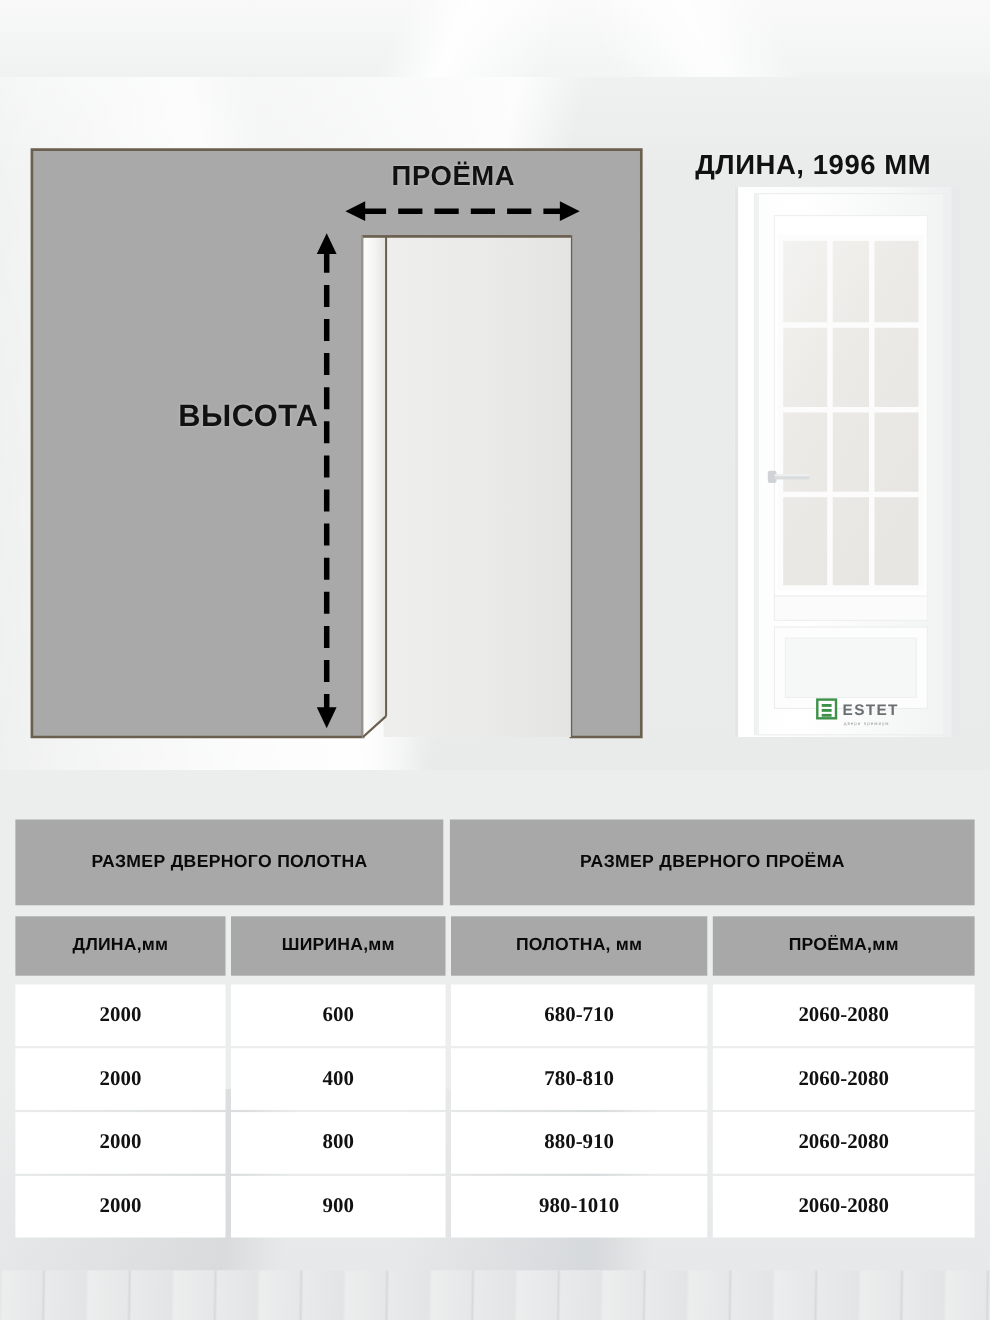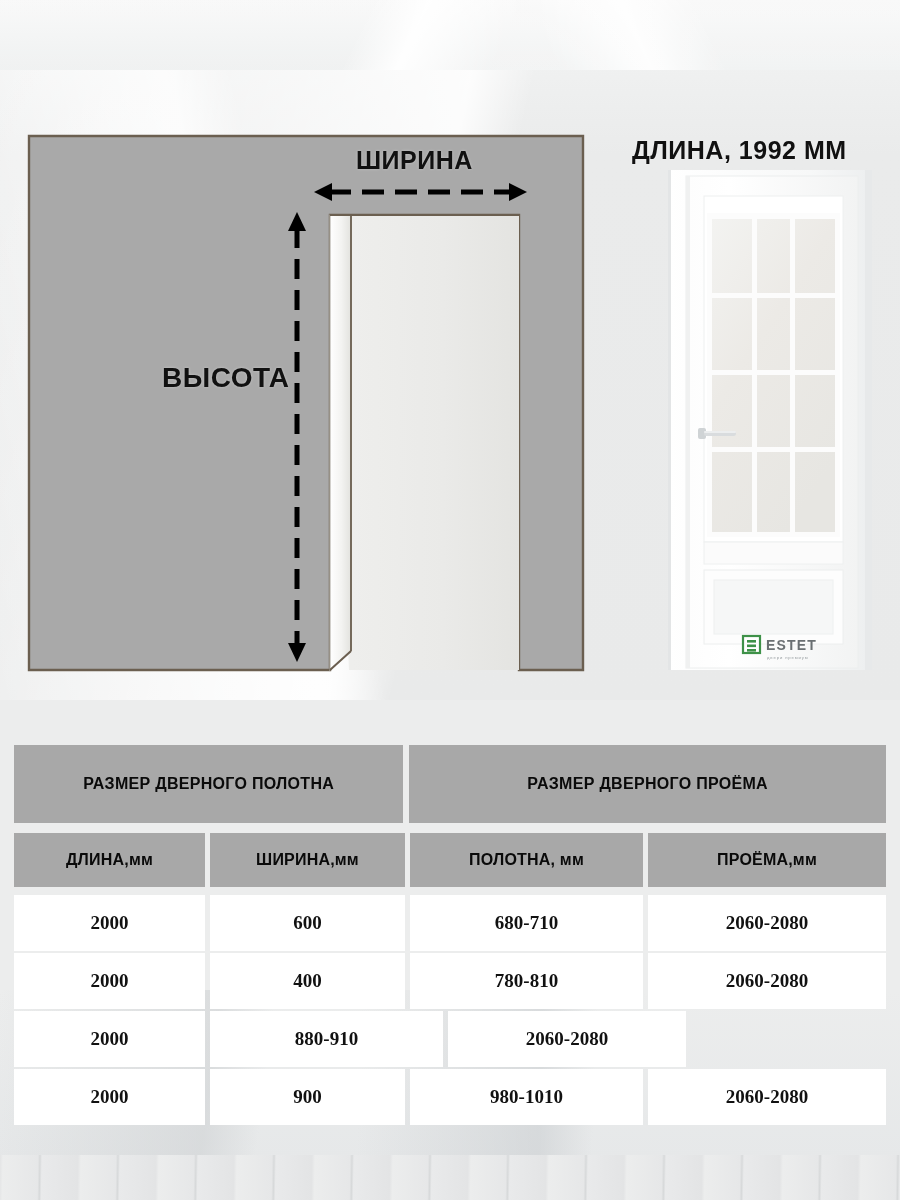--- a/index.html
+++ b/index.html
@@ -142,23 +142,23 @@
     </g>
 
     <g>
       <line x1="297" y1="228" x2="297" y2="648" stroke="#000" stroke-width="5" stroke-dasharray="20 11"></line>
       <polygon points="297,212 288,231 306,231" fill="#000"></polygon>
       <polygon points="297,662 288,643 306,643" fill="#000"></polygon>
     </g>
   </svg>
 </div>
 
-<span class="lbl" id="lbl-shirina">ШИРИНА</span>
+<span class="lbl" id="lbl-shirina">ПРОЁМА</span>
 <span class="lbl" id="lbl-vysota">ВЫСОТА</span>
-<span class="lbl" id="lbl-dlina">ДЛИНА, 1992 ММ</span>
+<span class="lbl" id="lbl-dlina">ДЛИНА, 1996 ММ</span>
 
 <div id="door-photo">
   <svg width="220" height="500" viewBox="0 0 220 500">
     <defs>
       <linearGradient id="frameG" x1="0" y1="0" x2="1" y2="0">
         <stop offset="0%" stop-color="#ffffff"></stop>
         <stop offset="70%" stop-color="#f7f8f8"></stop>
         <stop offset="100%" stop-color="#eceeef"></stop>
       </linearGradient>
       <linearGradient id="leafG" x1="0" y1="0" x2="1" y2="0">
@@ -245,20 +245,21 @@
 
   <div class="trow data-row">
     <div class="data-cell c0">2000</div>
     <div class="data-cell c1">400</div>
     <div class="data-cell c2">780-810</div>
     <div class="data-cell c3">2060-2080</div>
   </div>
 
   <div class="trow data-row">
     <div class="data-cell c0">2000</div>
+    <div class="data-cell c1">800</div>
     <div class="data-cell c2">880-910</div>
     <div class="data-cell c3">2060-2080</div>
   </div>
 
   <div class="trow data-row">
     <div class="data-cell c0">2000</div>
     <div class="data-cell c1">900</div>
     <div class="data-cell c2">980-1010</div>
     <div class="data-cell c3">2060-2080</div>
   </div>

